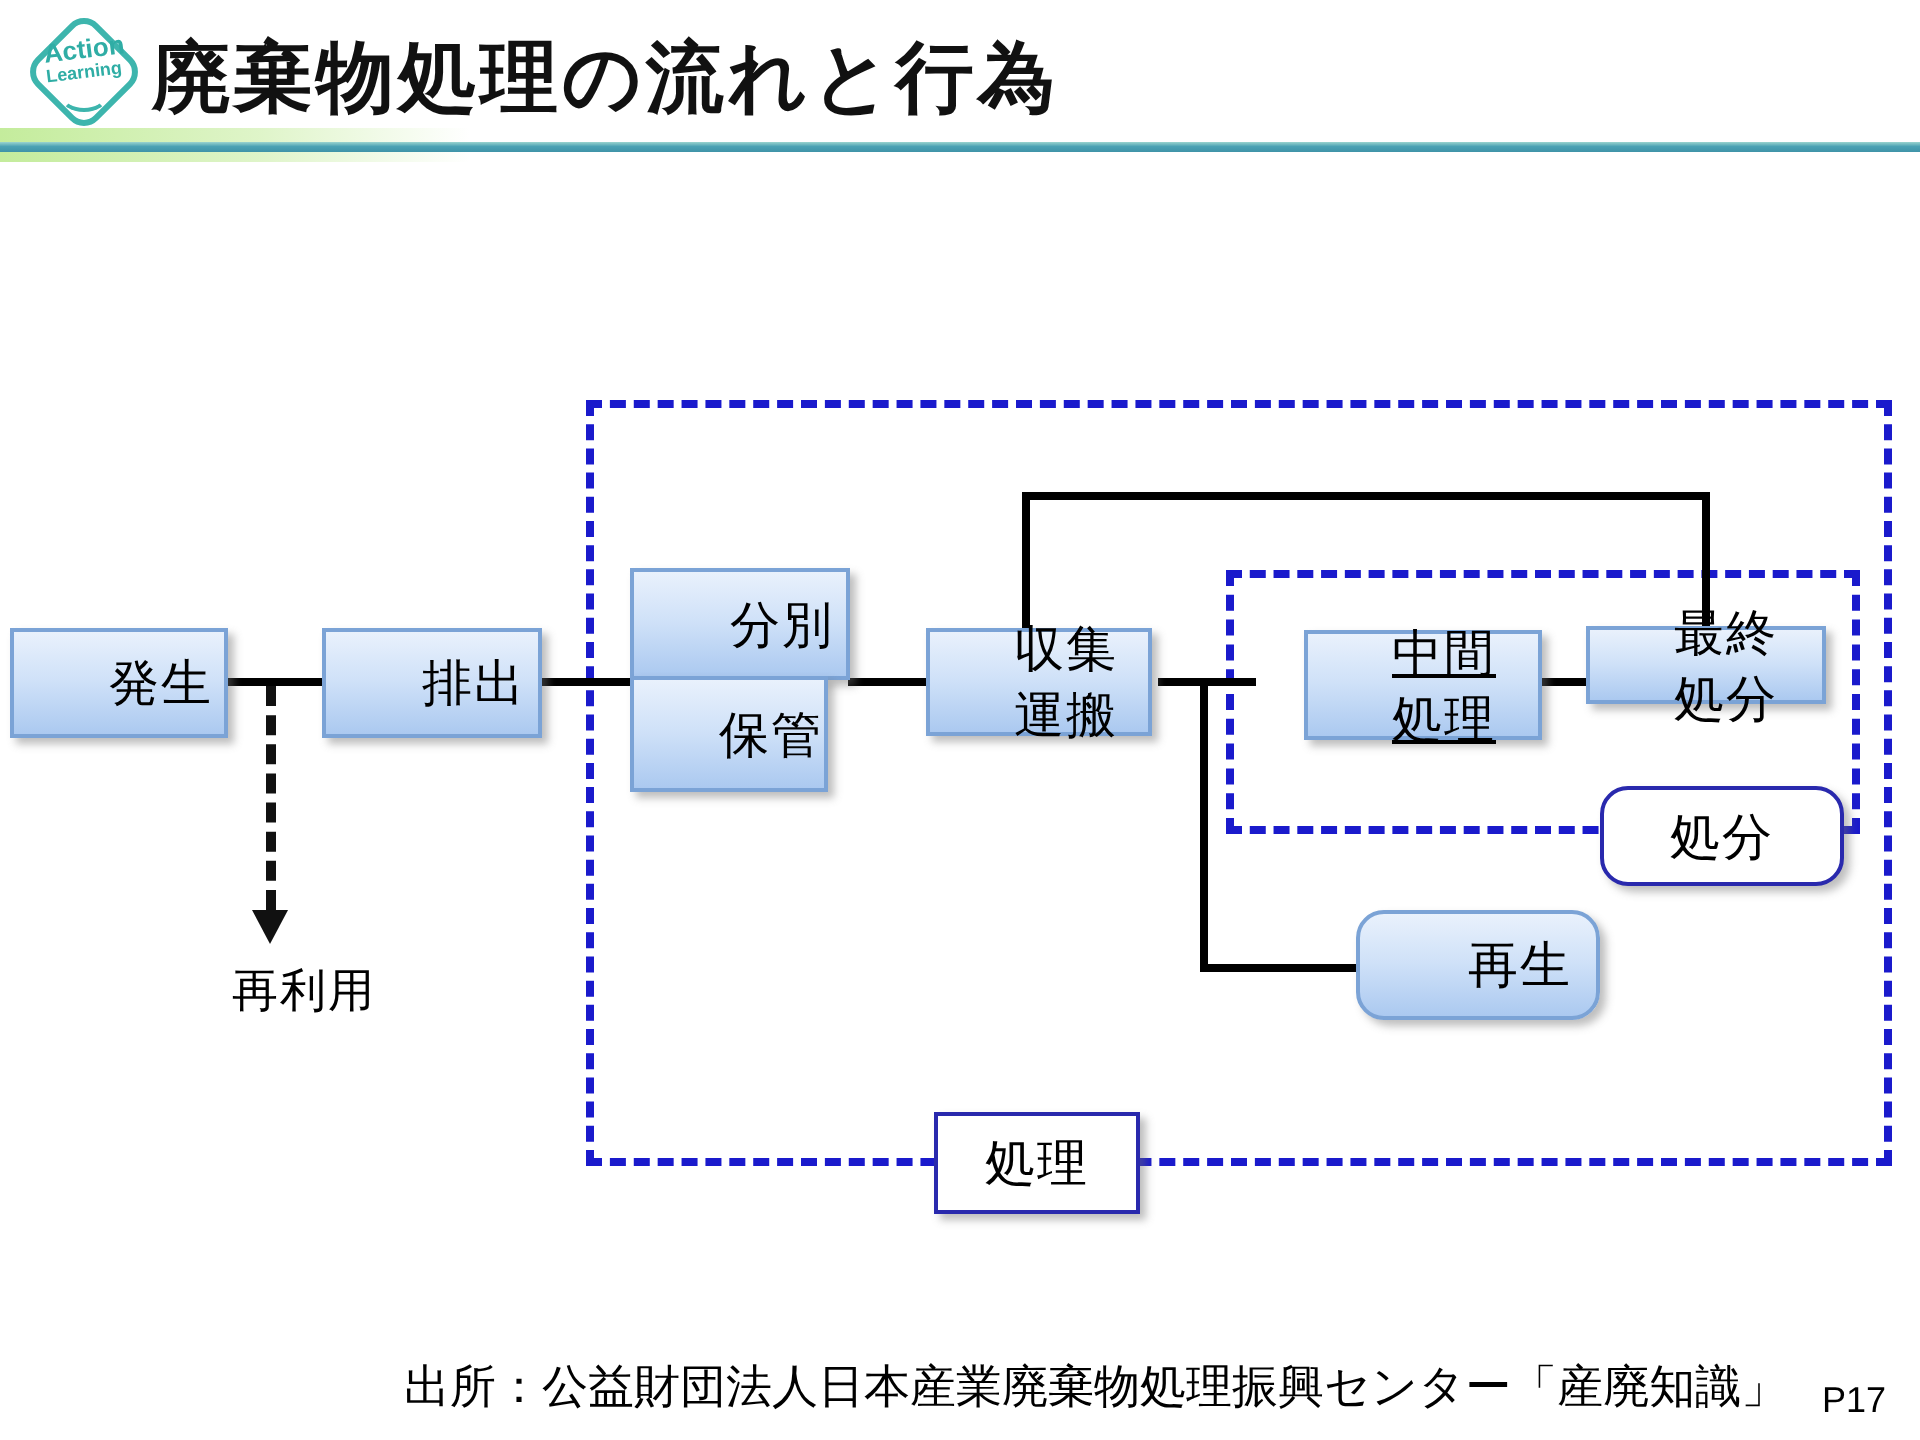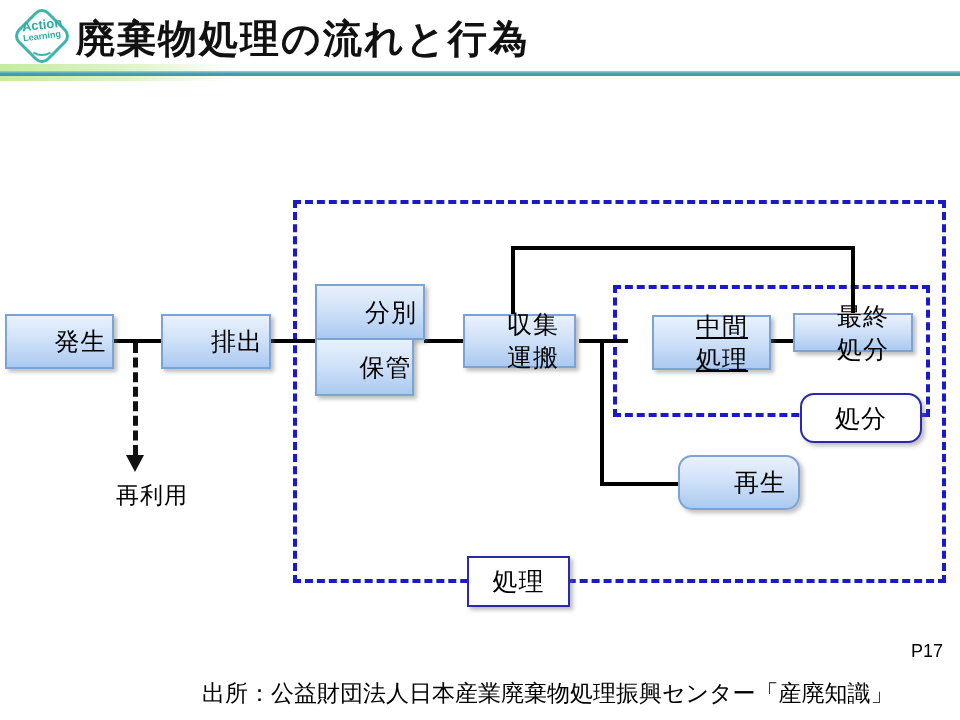--- a/index.html
+++ b/index.html
@@ -61,21 +61,21 @@
   }
   .dash-arrow-head {
     position:absolute; left:126px; top:455px; width:0; height:0;
     border-left:9px solid transparent; border-right:9px solid transparent;
     border-top:17px solid #111; z-index:2;
   }
   .reuse-text { position:absolute; left:96px; top:480px; font-size:23px; letter-spacing:1px; z-index:2;margin-left:20px; }
 
   
   .source-text { position:absolute; left:202px; top:678px; font-size:23px; white-space:nowrap; }
-  .page-num { position:absolute; left:911px; top:641px; font-size:18px; }
+  .page-num { position:absolute; left:911px; top:690px; font-size:18px; }
 </style>
 </head>
 <body>
 
 <div class="logo">
   <div class="logo-diamond"></div>
   <div class="logo-t1">Action</div>
   <div class="logo-t2">Learning</div>
   <div class="logo-smile"></div>
 </div>

